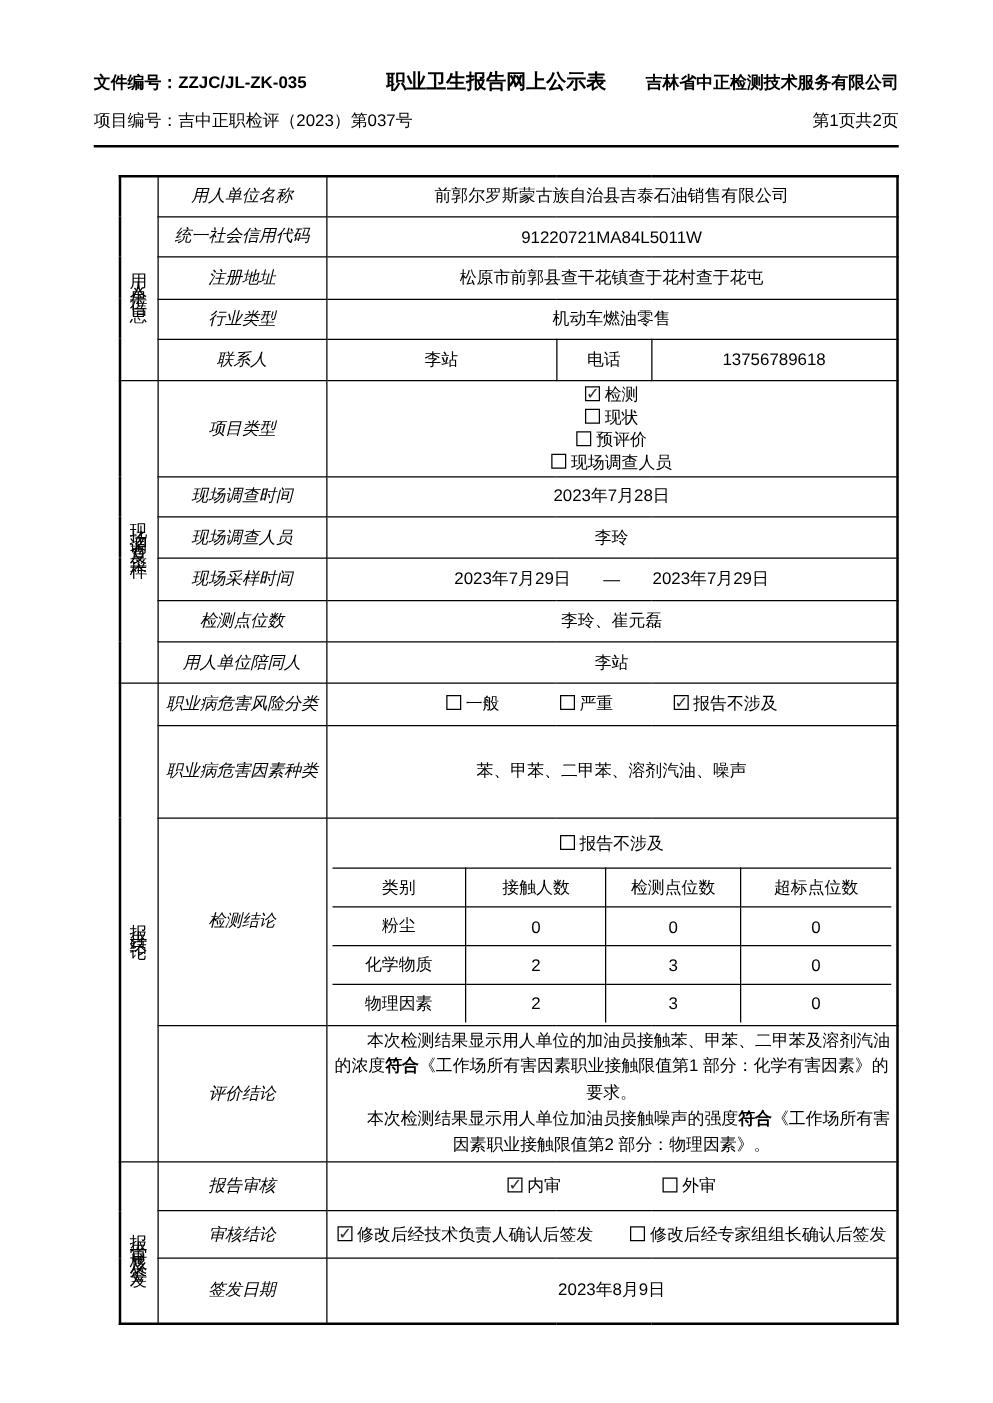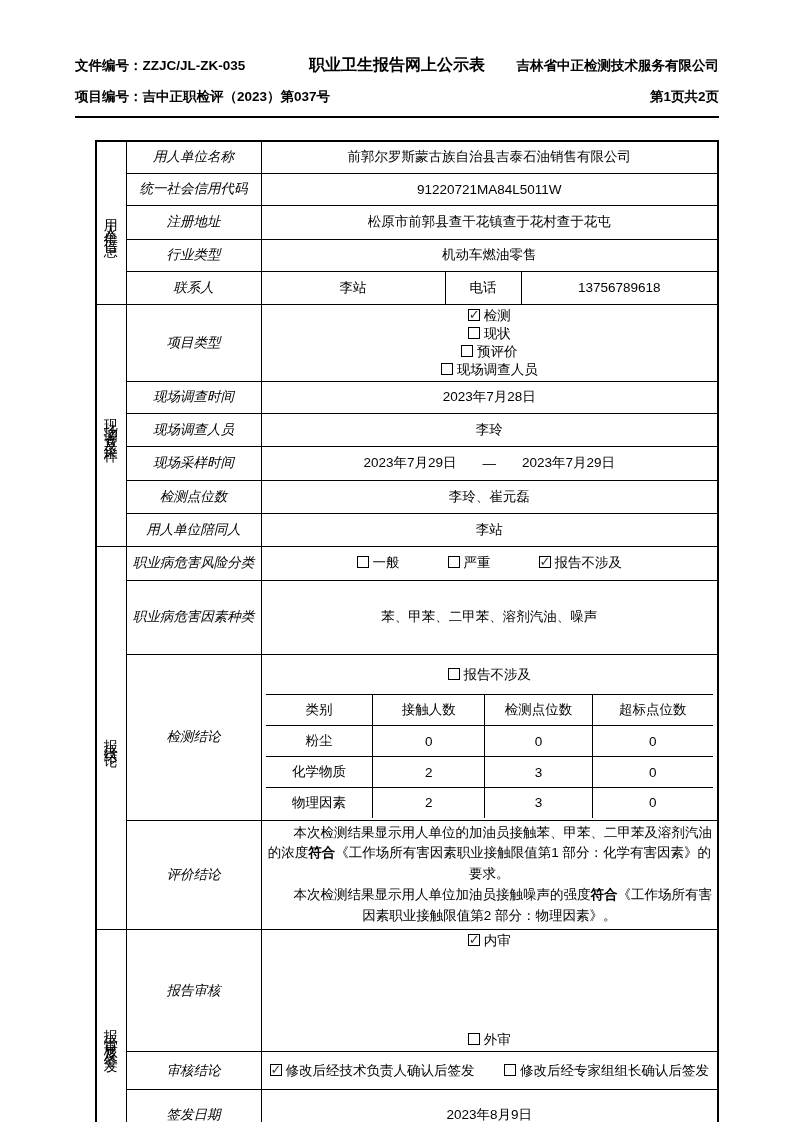--- a/index.html
+++ b/index.html
@@ -23,21 +23,21 @@
     display: grid;
     grid-template-columns: 1fr auto 1fr;
     align-items: baseline;
     font-weight: bold;
     font-size: 13.5px;
   }
   .hdr-title { font-size: 16px; text-align: center; }
   .hdr-company { text-align: right; font-size: 13.5px; }
   .hdr-line2 {
     display: flex; justify-content: space-between;
-    font-weight: bold; font-size: 13.5px;
+    font-weight: normal; font-size: 13.5px;
     margin-top: 12px;
   }
 
   
   table.main {
     border-collapse: collapse;
     margin: 22px 0 0 95px;
     width: 622px;
     table-layout: fixed;
     font-size: 13.5px;
@@ -76,21 +76,21 @@
     position: absolute;
     left: 0px; top: -3px;
     font-size: 13px;
     font-weight: bold;
     color: #333;
   }
   .opt { white-space: nowrap; }
   .optrow { display: flex; align-items: center; }
   .optrow.spread { justify-content: space-evenly; flex-direction: column; }
   .optrow.center3 { justify-content: center; gap: 48px; }
-  .optrow.center2 { justify-content: center; gap: 81px; flex-direction: column; }
+  .optrow.center2 { justify-content: center; gap: 81px; }
   .optrow.between { justify-content: space-between; padding: 0 4px; }
 
   .daterange { display: flex; justify-content: center; align-items: center; gap: 26px; text-align: center; }
 
   
   td.p0 { padding: 0; }
   table.inner {
     border-collapse: collapse;
     border-style: hidden;   
     width: 100%;

